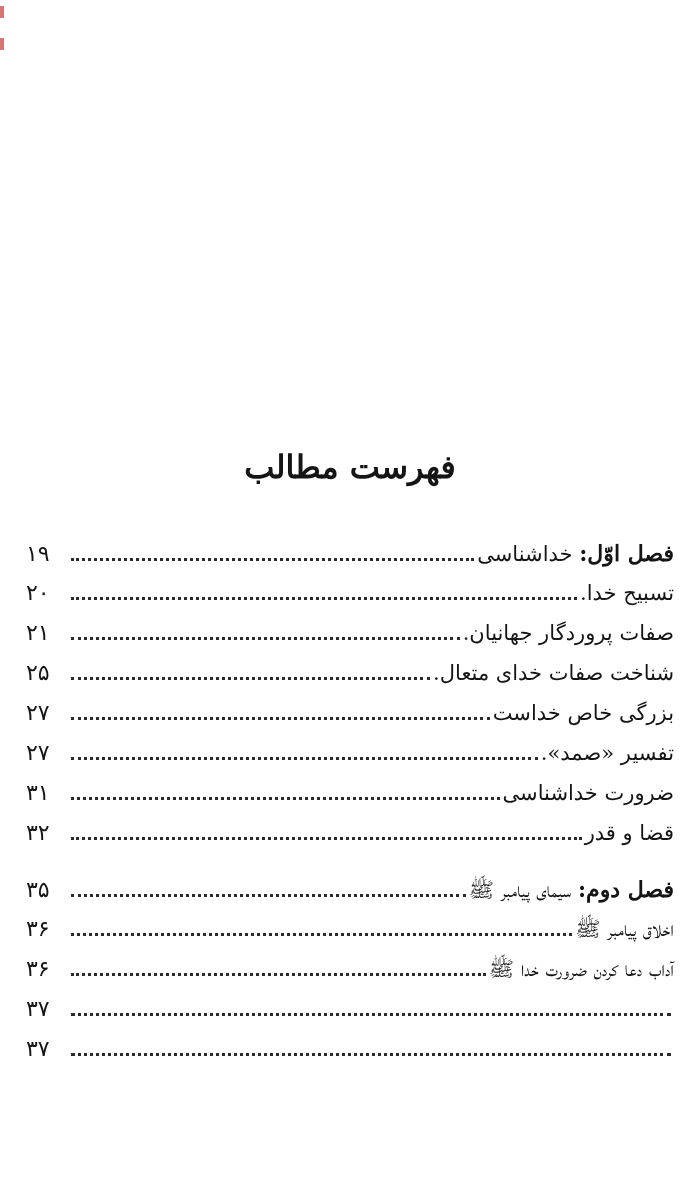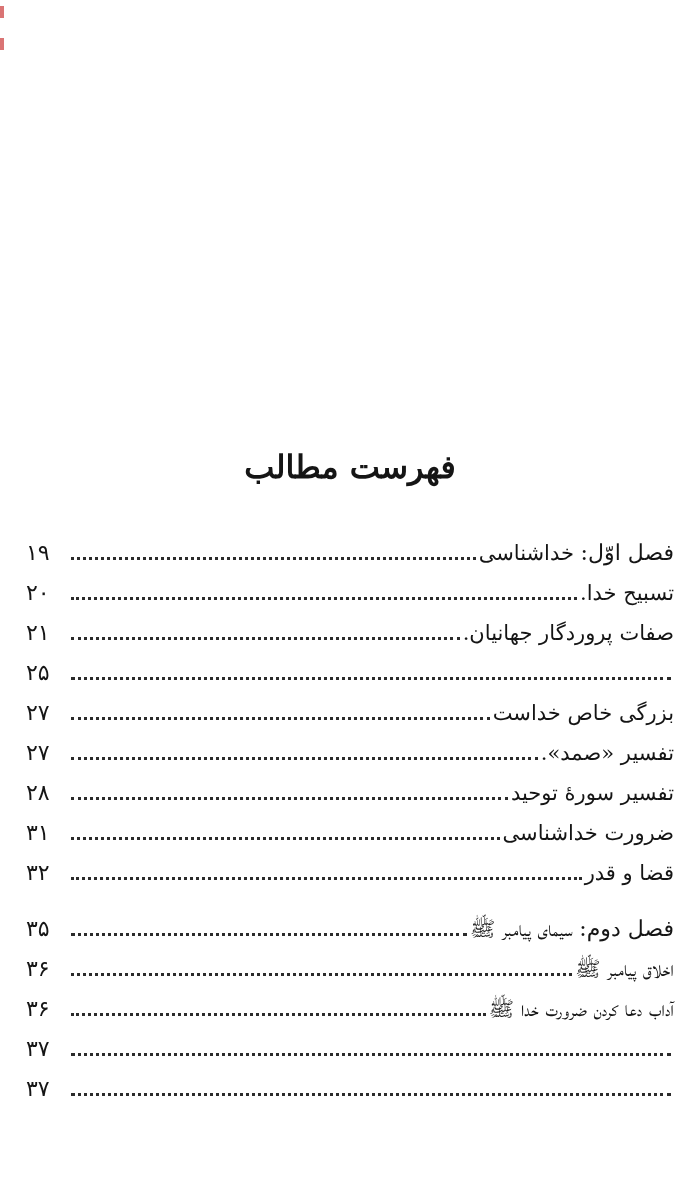--- a/index.html
+++ b/index.html
@@ -51,21 +51,21 @@
     border-bottom:3px dotted #2b2b2b;
     margin:0 3px 0 9px;
     height:1px;
   }
   .entry-title{
     font-size:21px;
     direction:rtl;
     text-align:right;
     white-space:nowrap;
   }
-  .entry-title .bold{font-weight:400;font-size:22px;}
+  .entry-title .bold{font-weight:700;font-size:22px;}
 </style>
 </head>
 <body>
 
 <div class="page">
 
   <div class="scan-mark m1"></div>
   <div class="scan-mark m2"></div>
 
   <div class="content">
@@ -89,39 +89,35 @@
 
   <div class="toc-row">
     <span class="page-num">۲۱</span>
     <span class="lead-dots"></span>
     <span class="entry-title">صفات پروردگار جهانیان.</span>
   </div>
 
   <div class="toc-row">
     <span class="page-num">۲۵</span>
     <span class="lead-dots"></span>
+    <span class="entry-title">شناخت صفات خدای متعال.</span>
   </div>
 
   <div class="toc-row">
     <span class="page-num">۲۷</span>
     <span class="lead-dots"></span>
     <span class="entry-title">بزرگی خاص خداست</span>
   </div>
 
   <div class="toc-row">
     <span class="page-num">۲۷</span>
     <span class="lead-dots"></span>
     <span class="entry-title">تفسیر «صمد».</span>
   </div>
 
-  <div class="toc-row">
-    <span class="page-num">۲۸</span>
-    <span class="lead-dots"></span>
-    <span class="entry-title">تفسیر سورهٔ توحید</span>
-  </div>
 
   <div class="toc-row">
     <span class="page-num">۳۱</span>
     <span class="lead-dots"></span>
     <span class="entry-title">ضرورت خداشناسی</span>
   </div>
 
   <div class="toc-row">
     <span class="page-num">۳۲</span>
     <span class="lead-dots"></span>

